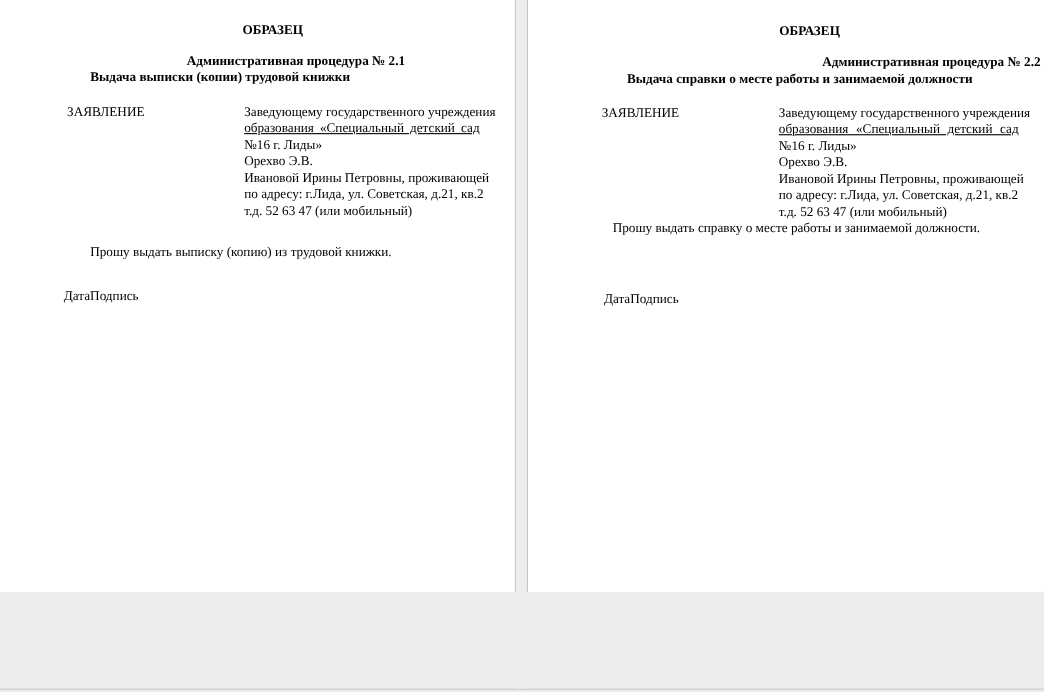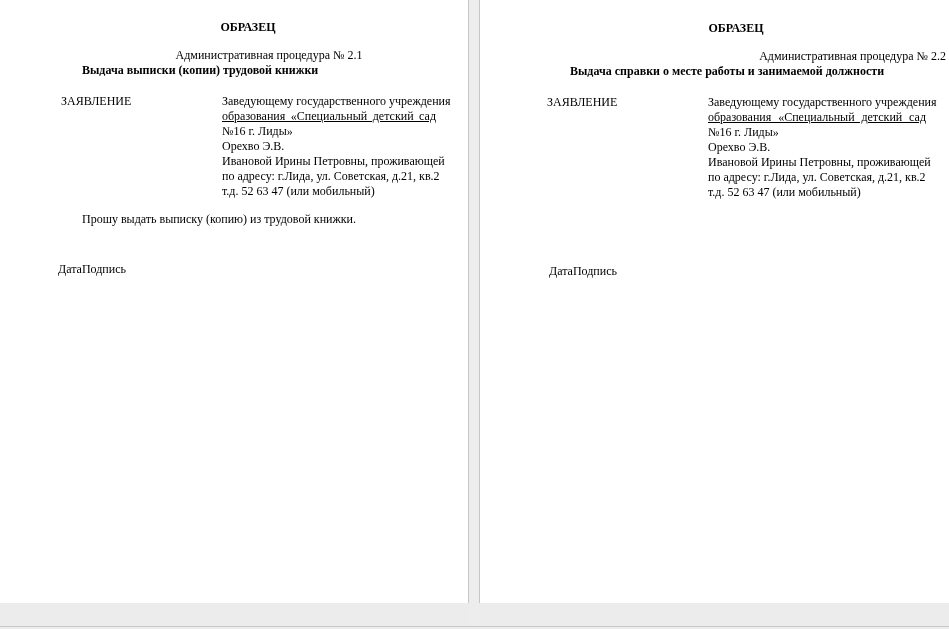--- a/index.html
+++ b/index.html
@@ -16,33 +16,33 @@
     overflow: hidden;
   }
   .doc-canvas {
     display: flex;
     height: 626px;
     border-bottom: 1px solid #c9c9c9;
   }
   .page {
     background: #ffffff;
     position: relative;
-    height: 603px;
+    height: 538px;
   }
   .page-left  { width: 468px; border-right: 1px solid #c6c6c6; }
   .page-gap   { width: 10px; background: #ededed; }
   .page-right { flex: 1; border-left: 1px solid #c6c6c6; }
 
   .abs { position: absolute; line-height: 15px; }
 
   .obrazec { font-weight: bold; text-align: center; }
   .page-left  .obrazec { top: 20px; left: 61px; width: 374px; }
   .page-right .obrazec { top: 21px; left: 67px; width: 378px; }
 
-  .proc-num { text-align: center; padding-left: 21px; }
+  .proc-num { text-align: center; padding-left: 21px; font-weight: bold; }
   .page-left  .proc-num { top: 48px; left: 61px; width: 374px; }
   .page-right .proc-num { top: 49px; left: 67px; width: 378px; text-align: right; }
 
   .proc-title { font-weight: bold; text-align: left; padding-left: 21px; white-space: nowrap; }
   .page-left  .proc-title { top: 63px; left: 61px; width: 374px; }
   .page-right .proc-title { top: 64px; left: 69px; width: 378px; }
 
   .app-label { }
   .page-left  .app-label { top: 94px; left: 61px; }
   .page-right .app-label { top: 95px; left: 67px; }
@@ -52,21 +52,21 @@
   .page-right .recipient { top: 95px; left: 228px; width: 218px; }
   .recipient .rline { line-height: 15px; white-space: nowrap; }
   .recipient .rline.justify-last {
     white-space: normal;
     text-align: justify;
     text-align-last: justify;
     text-decoration: underline;
   }
 
   .request { }
-  .page-left  .request { top: 212px; left: 61px; width: 376px; text-indent: 21px; white-space: nowrap; }
+  .page-left  .request { top: 222px; left: 61px; width: 376px; text-indent: 21px; white-space: nowrap; }
   .page-right .request { top: 200px; left: 67px; width: 378px; text-indent: 10px; white-space: nowrap; }
 
   .sign-row { display: flex; }
   .page-left  .sign-row { top: 262px; left: 58px; width: 377px; }
   .page-right .sign-row { top: 264px; left: 69px; width: 353px; }
 </style>
 </head>
 <body>
 
 <div class="doc-canvas">
@@ -106,20 +106,21 @@
     <div class="abs recipient">
       <div class="rline">Заведующему государственного учреждения</div>
       <div class="rline justify-last">образования «Специальный детский сад</div>
       <div class="rline">№16 г. Лиды»</div>
       <div class="rline">Орехво Э.В.</div>
       <div class="rline">Ивановой Ирины Петровны, проживающей</div>
       <div class="rline">по адресу: г.Лида, ул. Советская, д.21, кв.2</div>
       <div class="rline">т.д. 52 63 47 (или мобильный)</div>
     </div>
 
+    <div class="abs request">Прошу выдать справку о месте работы и занимаемой должности.</div>
 
     <div class="abs sign-row">
       <span>Дата</span>
       <span>Подпись</span>
     </div>
   </div>
 
 </div>
 
 </body></html>

